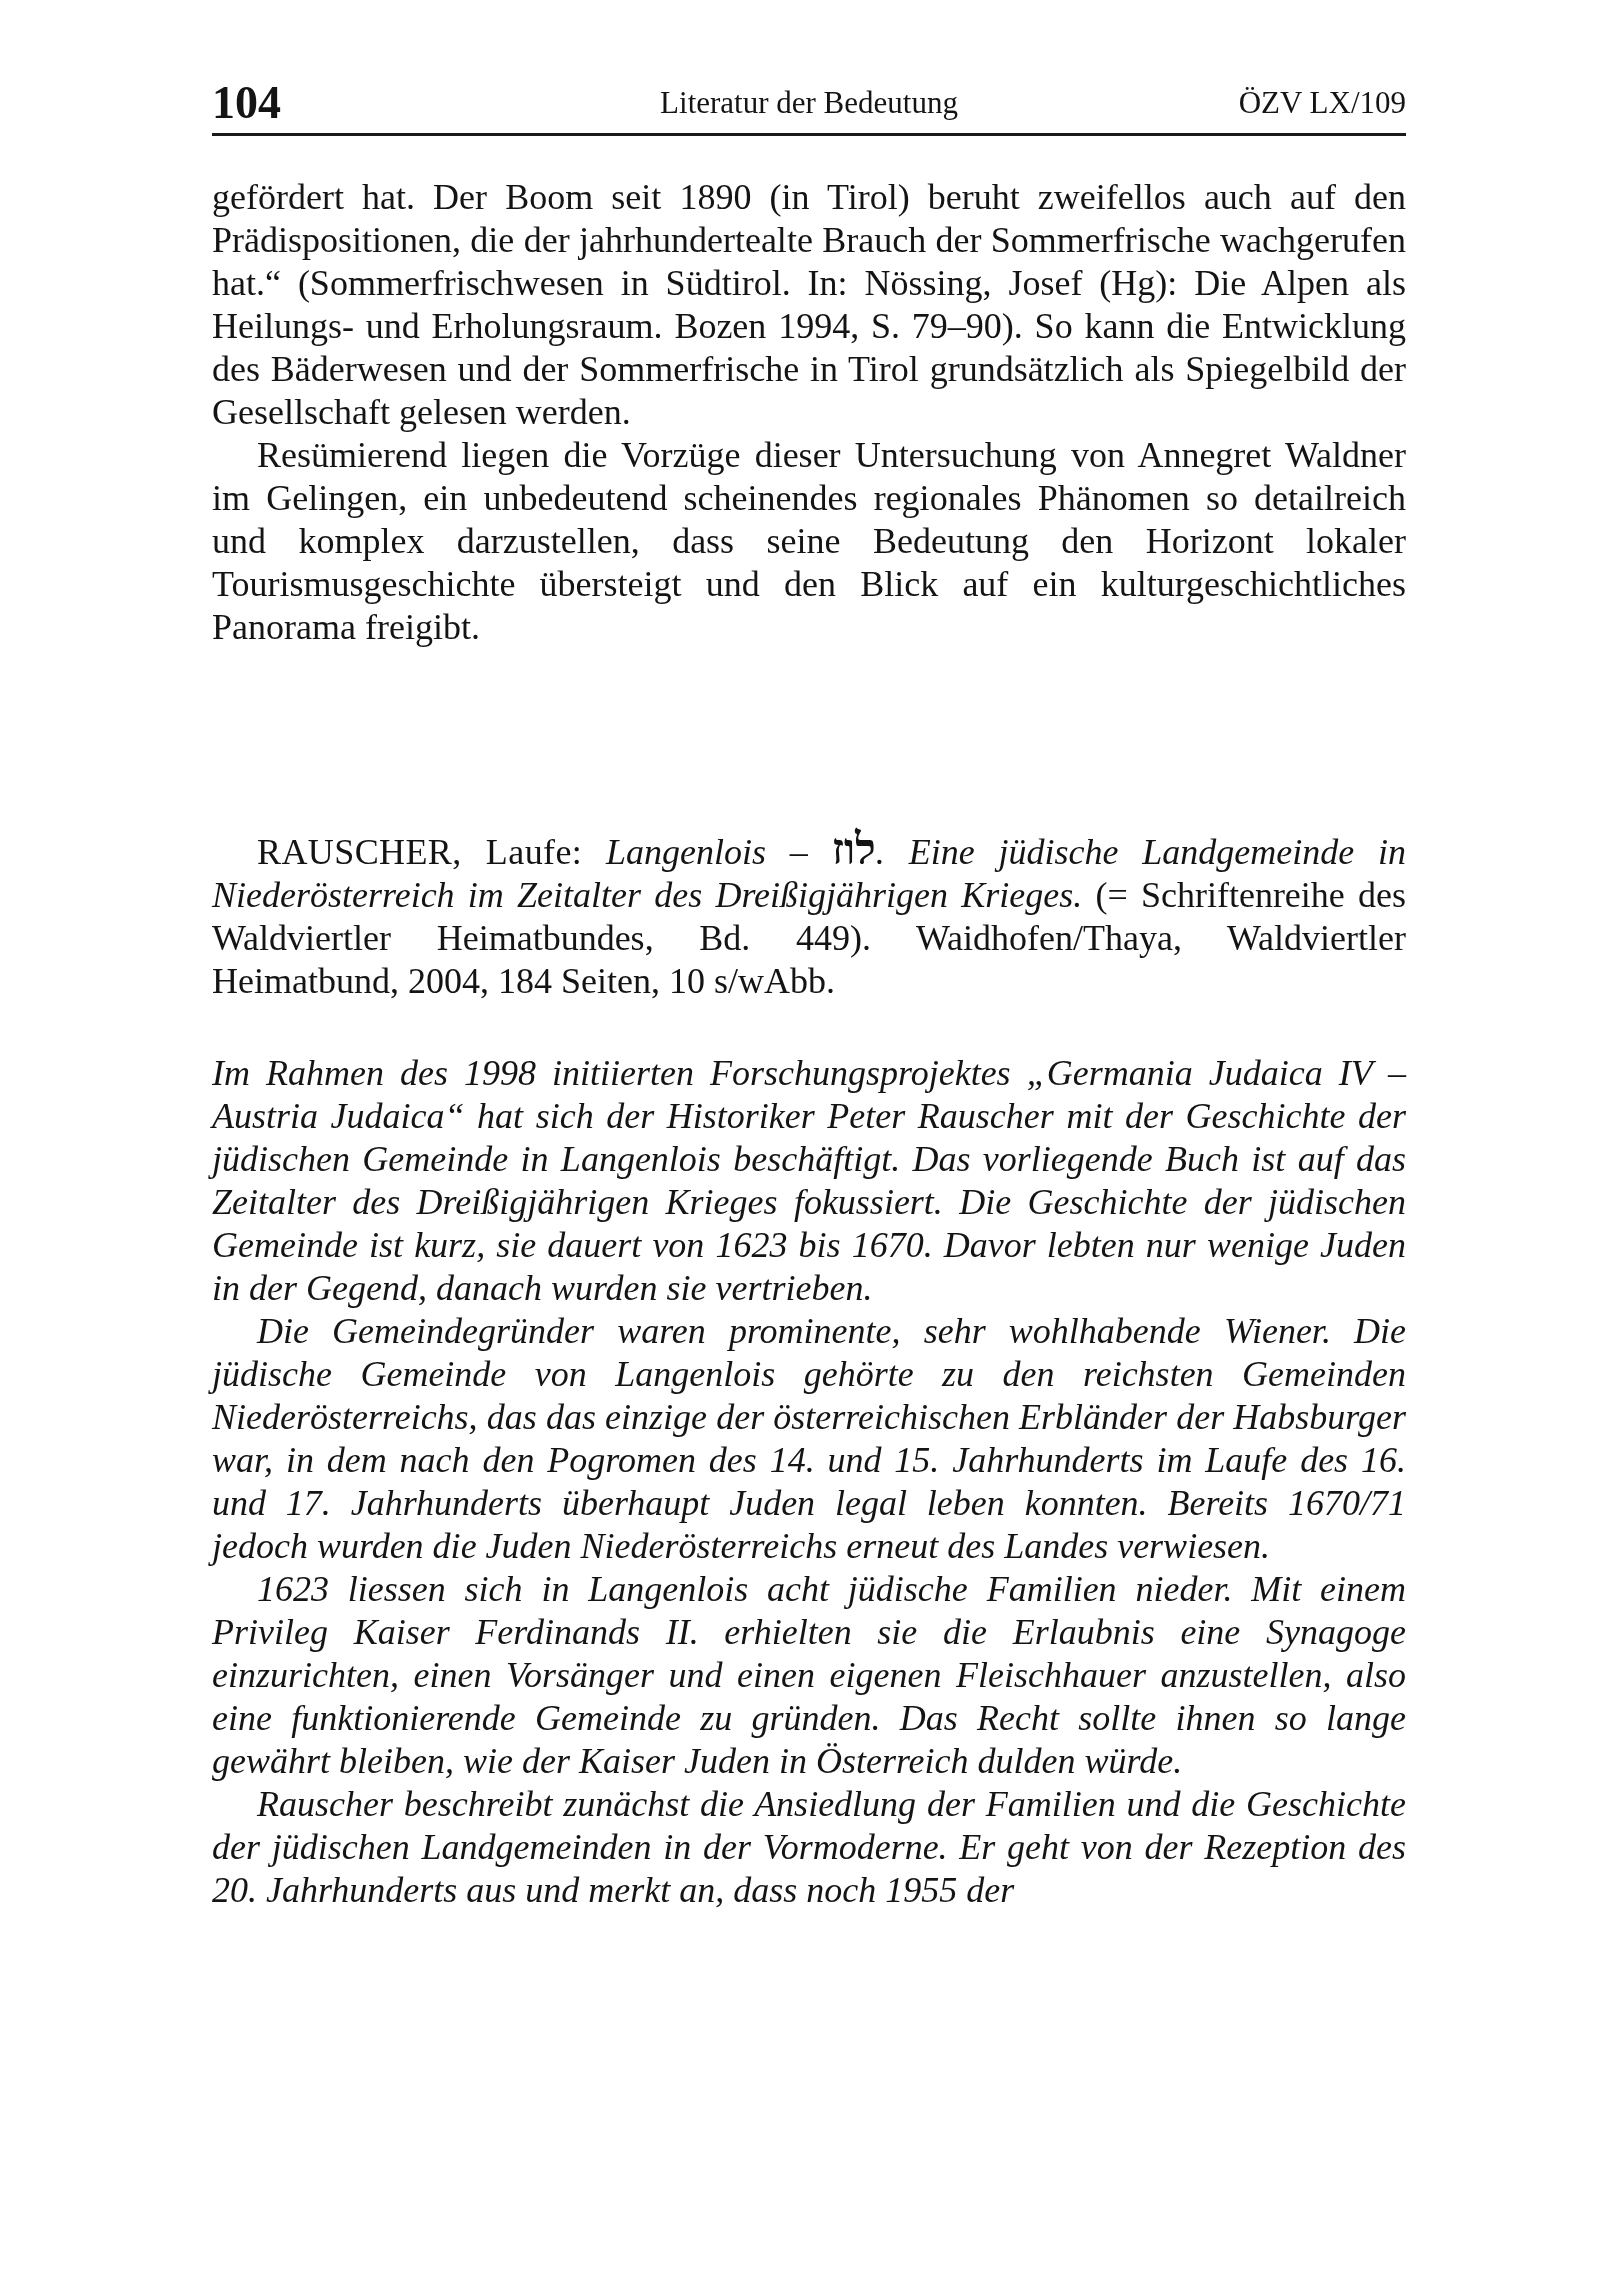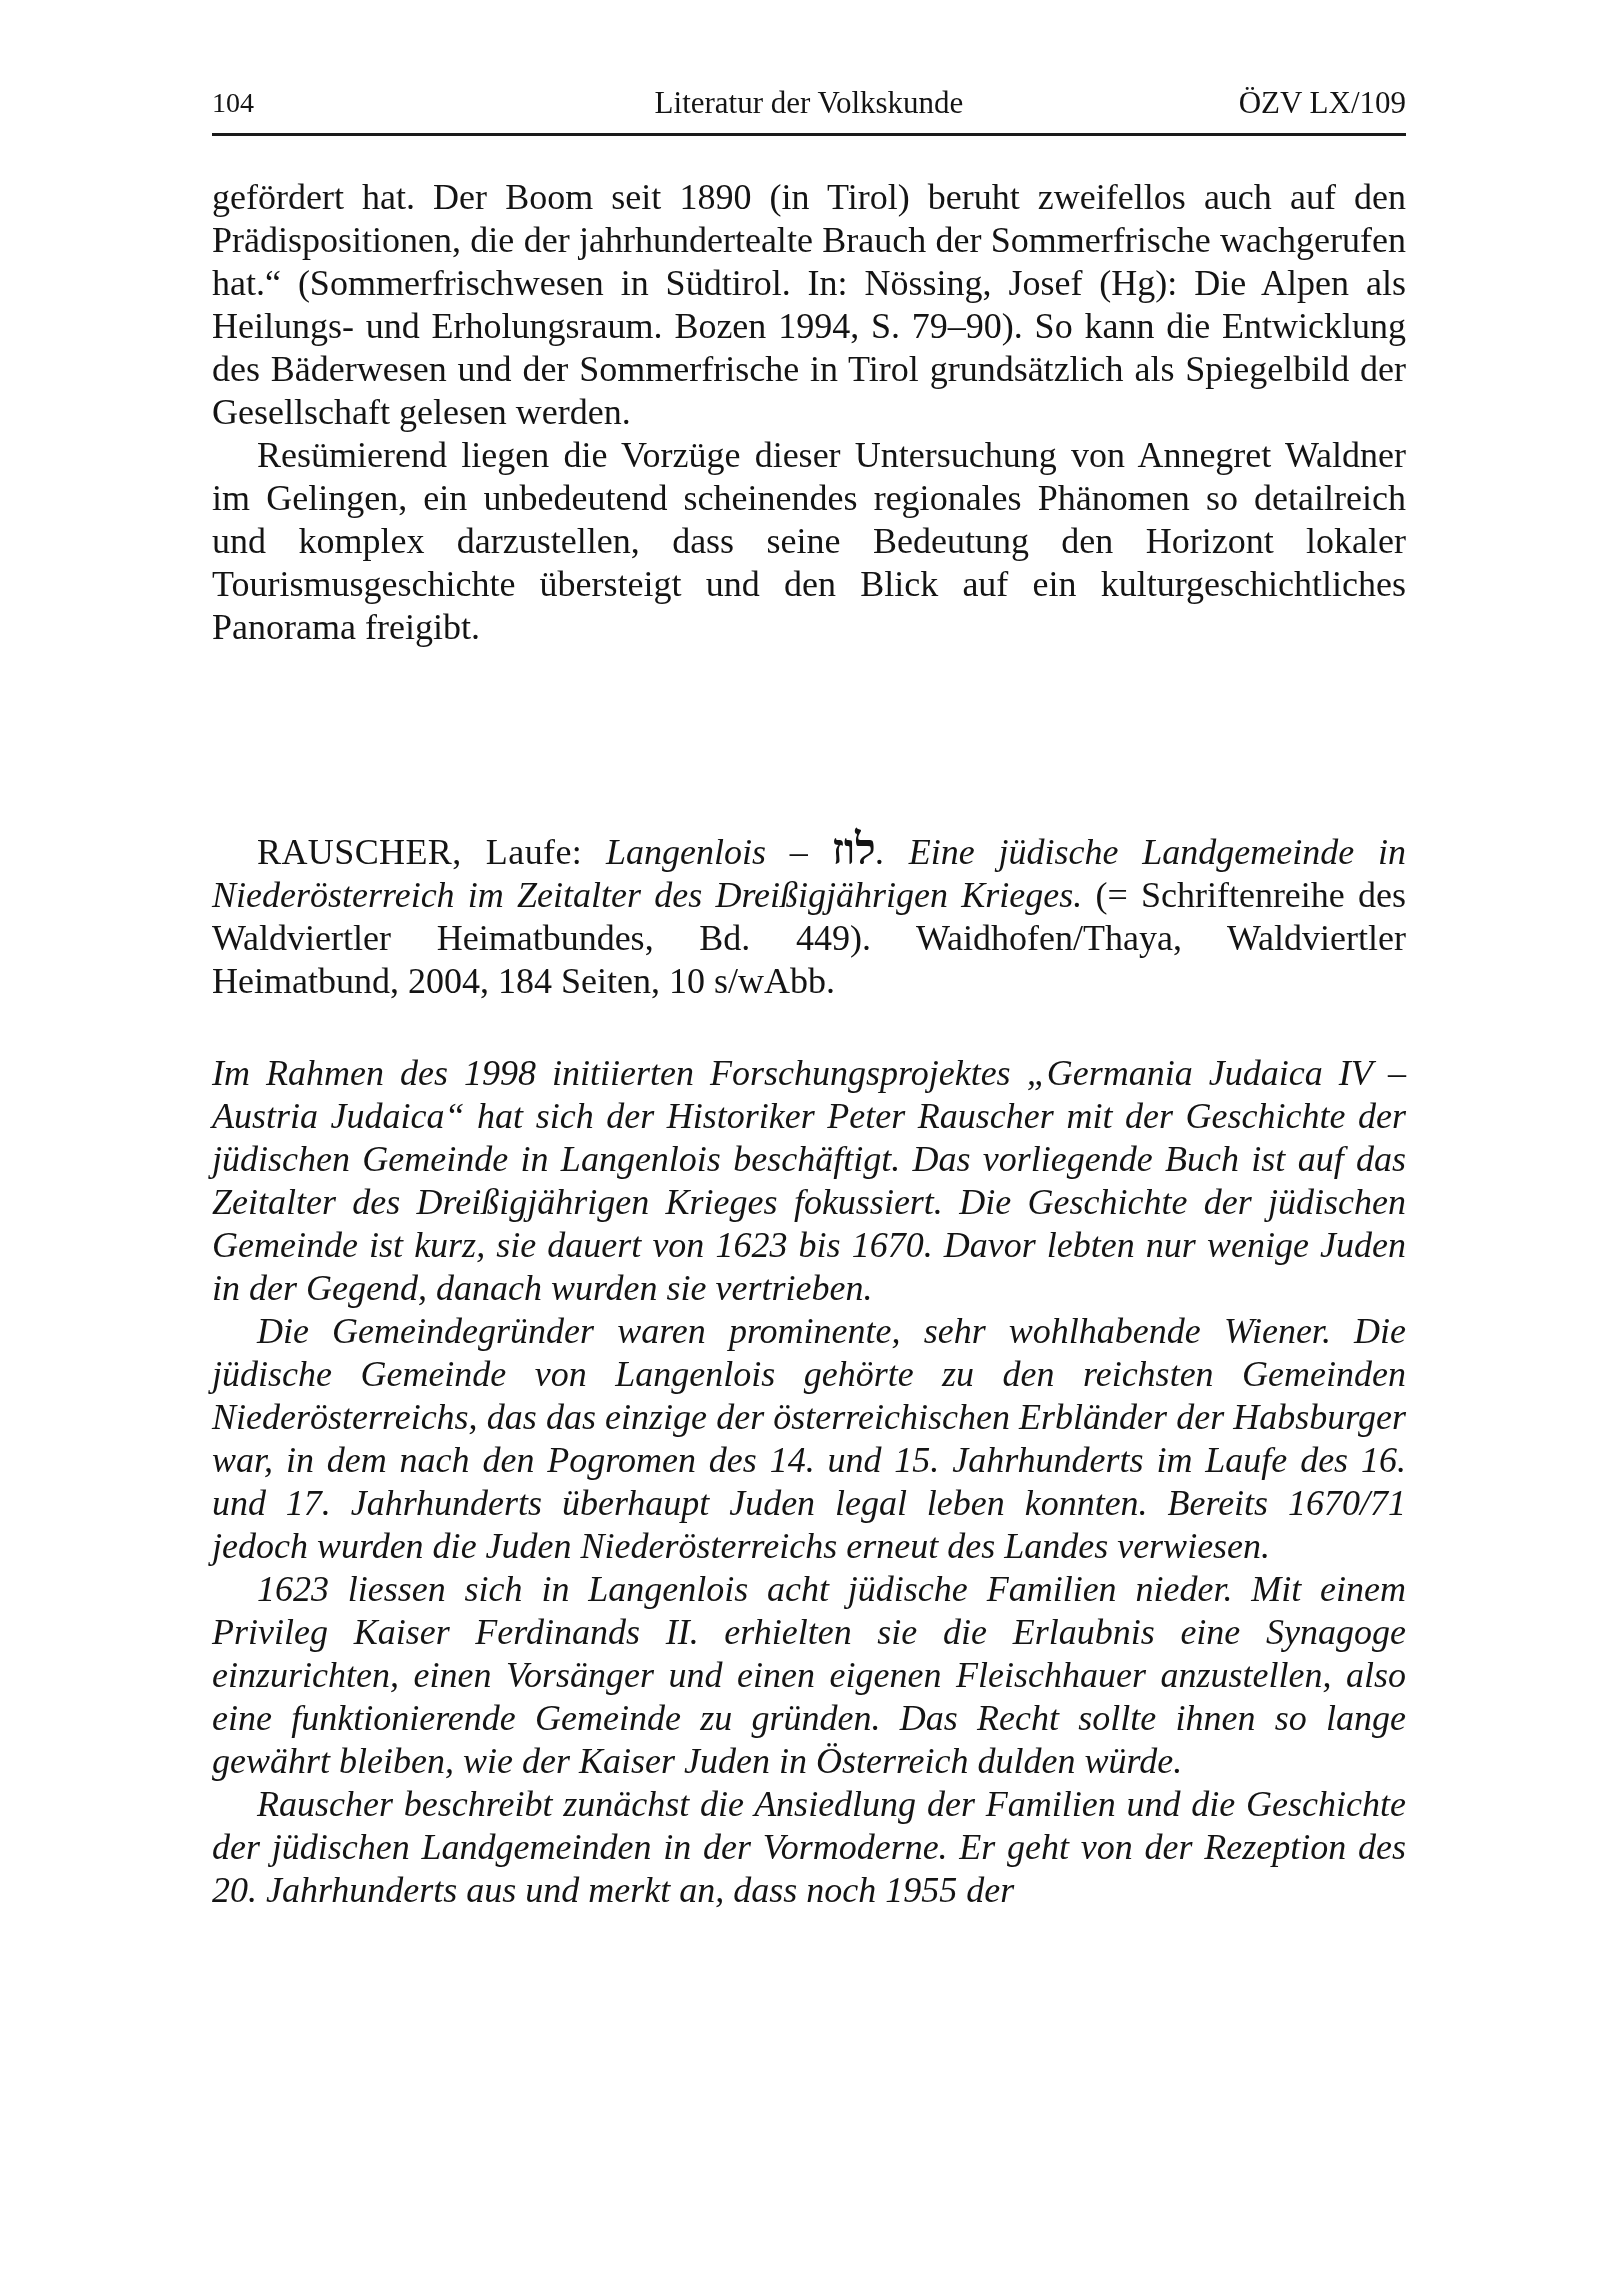--- a/index.html
+++ b/index.html
@@ -27,21 +27,22 @@
       left: 0;
       width: 1194px;
       height: 49px;
       font-size: 31px;
       line-height: 49px;
     }
     .running-head .page-number {
       position: absolute;
       left: 0;
       top: 0;
-      font-size: 28px;
+      font-size: 46px;
+      font-weight: bold;
     }
     .running-head .journal-section {
       position: absolute;
       left: 0;
       width: 100%;
       text-align: center;
       top: 0;
     }
     .running-head .journal-issue {
       position: absolute;
@@ -94,21 +95,21 @@
       margin-top: 14px;
     }
   </style>
 </head>
 <body>
 
 <div class="page">
 
   <header class="running-head">
     <span class="page-number">104</span>
-    <span class="journal-section">Literatur der Volkskunde</span>
+    <span class="journal-section">Literatur der Bedeutung</span>
     <span class="journal-issue">ÖZV LX/109</span>
   </header>
 
   <div class="head-rule"></div>
 
   <section class="body-text" style="top: 176px;">
     <p>gefördert hat. Der Boom seit 1890 (in Tirol) beruht zweifellos auch auf den Prädispositionen, die der jahrhundertealte Brauch der Sommerfrische wachgerufen hat.“ (Sommerfrischwesen in Südtirol. In: Nössing, Josef (Hg): Die Alpen als Heilungs- und Erholungsraum. Bozen 1994, S. 79–90). So kann die Entwicklung des Bäderwesen und der Sommerfrische in Tirol grundsätzlich als Spiegelbild der Gesellschaft gelesen werden.</p>
     <p class="indent">Resümierend liegen die Vorzüge dieser Untersuchung von Annegret Waldner im Gelingen, ein unbedeutend scheinendes regionales Phänomen so detailreich und komplex darzustellen, dass seine Bedeutung den Horizont lokaler Tourismusgeschichte übersteigt und den Blick auf ein kulturgeschichtliches Panorama freigibt.</p>
   </section>
 

